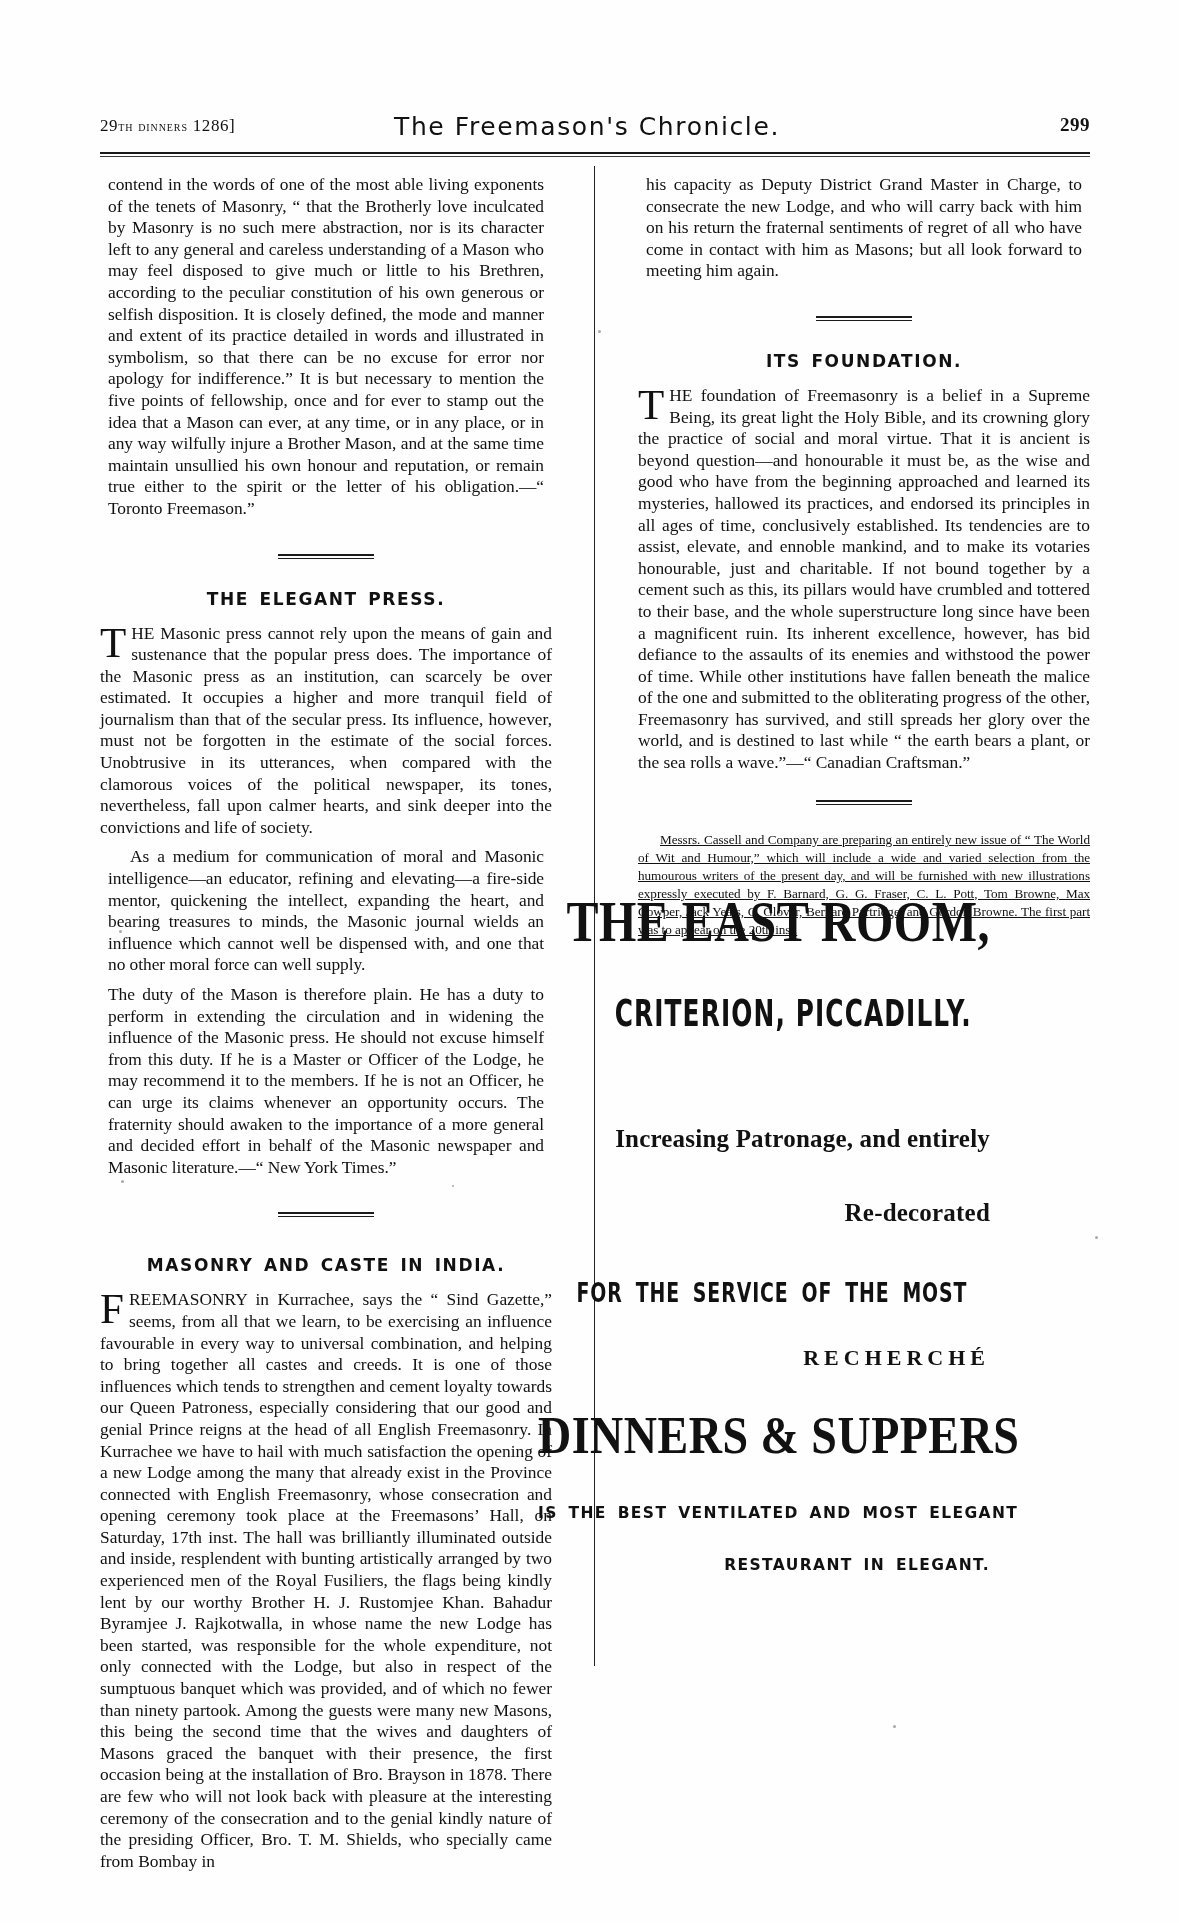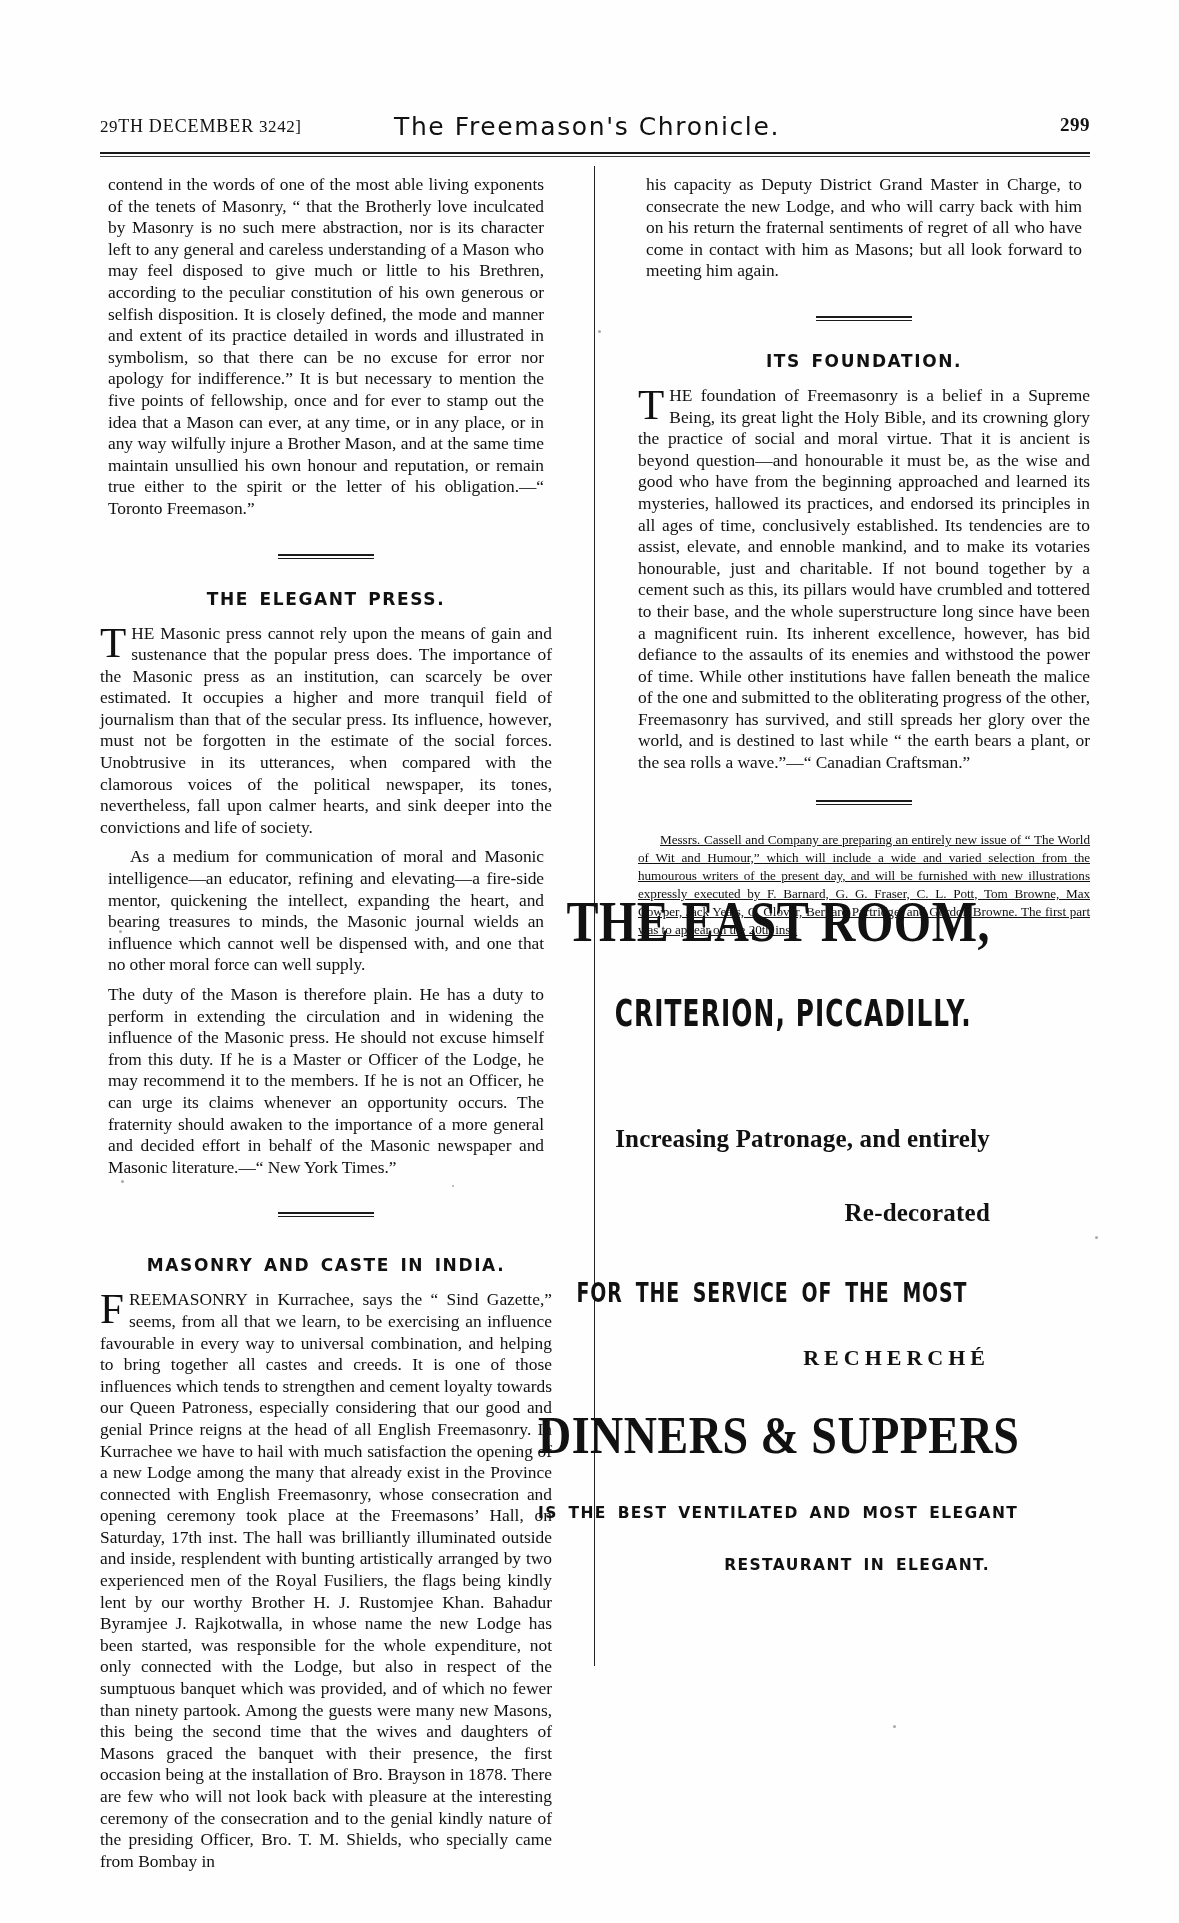--- a/index.html
+++ b/index.html
@@ -35,21 +35,21 @@
   .issue-date {
     position: absolute;
     left: 0;
     top: 4px;
     font-family: "Liberation Serif", "DejaVu Serif", serif;
     font-size: 17px;
     letter-spacing: 0.6px;
     white-space: nowrap;
   }
   .issue-date .smallcaps {
-    font-size: 18px;
+    font-size: 10px;
     letter-spacing: 0.9px;
   }
   .paper-title {
     position: absolute;
     left: 0;
     right: 16px;
     top: 0;
     text-align: center;
     font-family: "DejaVu Sans", "Liberation Sans", sans-serif;
     font-size: 25px;
@@ -256,22 +256,22 @@
     opacity: 0.5;
   }
 </style>
 </head>
 <body>
 
 <div class="page">
 
   <div class="masthead">
     <div class="issue-date"><span>29</span><span class="smallcaps">TH</span>
-      <span class="smallcaps">DECEMBER</span>
-      <span>3242]</span>
+      <span class="smallcaps">DINNERS</span>
+      <span>1286]</span>
     </div>
     <div class="paper-title">The Freemason's Chronicle.</div>
     <div class="page-number">299</div>
   </div>
   <div class="rule-top"></div>
 
   <div class="columns">
     <div class="col-divider"></div>
 
     <div class="col col-left">

